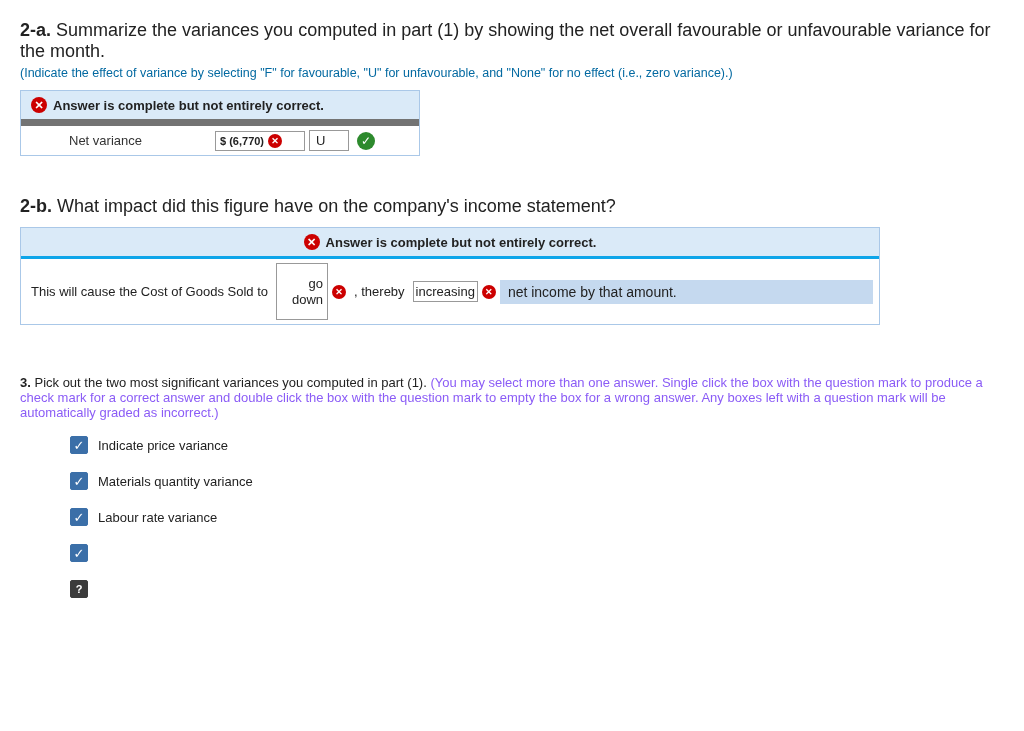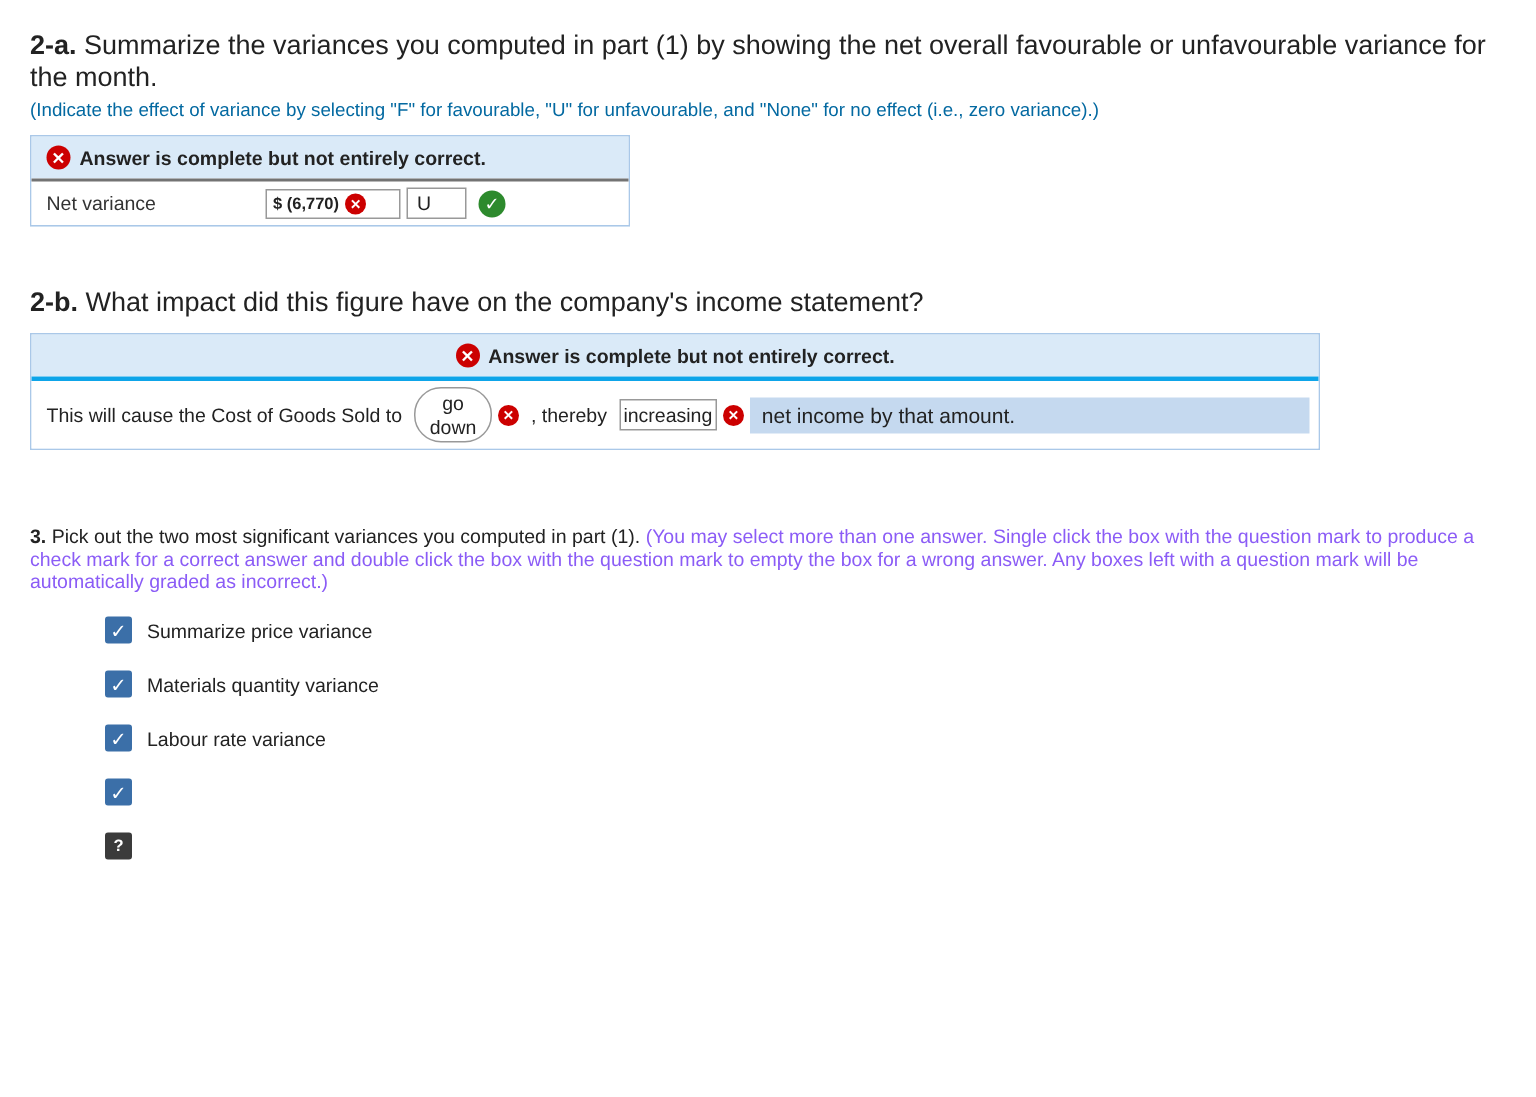--- a/index.html
+++ b/index.html
@@ -42,24 +42,25 @@
       border-radius: 50%;
       color: white;
       font-size: 11px;
       font-weight: bold;
       margin-right: 6px;
       flex-shrink: 0;
     }
     .net-variance-row {
       display: flex;
       align-items: center;
-      border-top: 2px solid #737373;
+      border-top: 7px solid #737373;
       padding: 4px 6px;
       background: #fff;
       gap: 0;
+      justify-content: center;
     }
     .net-variance-label {
       width: 150px;
       font-size: 13px;
       color: #333;
       padding: 2px 4px;
     }
     .input-cell {
       display: flex;
       align-items: center;
@@ -234,21 +235,21 @@
     <span class="bold">2-b.</span><span> What impact did this figure have on the company's income statement?</span>
   </p>
 
   <div class="answer-box-wide">
     <div class="answer-header-center">
       <span class="error-icon">✕</span>
       <span>Answer is complete but not entirely correct.</span>
     </div>
     <div class="sentence-row">
       <span class="sentence-text">This will cause the Cost of Goods Sold to</span>
-      <div class="dropdown-inline" style="flex-direction:column; align-items:center; gap:0; padding: 2px 4px; min-width:52px;border-radius:18px;">
+      <div class="dropdown-inline" style="flex-direction:column; align-items:flex-end; gap:0; padding: 12px 4px; min-width:52px;">
         <span style="font-size:13px; line-height:1.2;">go</span>
         <span style="font-size:13px; line-height:1.2;">down</span>
       </div>
       <span class="x-btn" style="margin-left:0;">✕</span>
       <span class="sentence-text">, thereby</span>
       <div class="dropdown-inline">
         <span>increasing</span>
       </div>
       <span class="x-btn" style="margin-left:0;">✕</span>
       <span class="net-income-cell">net income by that amount.</span>
@@ -258,21 +259,21 @@
 
 <div class="section" style="margin-top: 50px;">
   <p class="section3-title">
     <span class="bold">3.</span><span> Pick out the two most significant variances you computed in part (1).</span>
     <span class="red">(You may select more than one answer. Single click the box with the question mark to produce a check mark for a correct answer and double click the box with the question mark to empty the box for a wrong answer. Any boxes left with a question mark will be automatically graded as incorrect.)</span>
   </p>
 
   <div class="checkbox-list" id="checkbox-list">
   <div class="checkbox-item">
         <span class="checkbox-checked">✓</span>
-        <span>Summarize price variance</span>
+        <span>Indicate price variance</span>
       </div>
       <div class="checkbox-item">
         <span class="checkbox-checked">✓</span>
         <span>Materials quantity variance</span>
       </div>
       <div class="checkbox-item">
         <span class="checkbox-checked">✓</span>
         <span>Labour rate variance</span>
       </div>
       <div class="checkbox-item">

